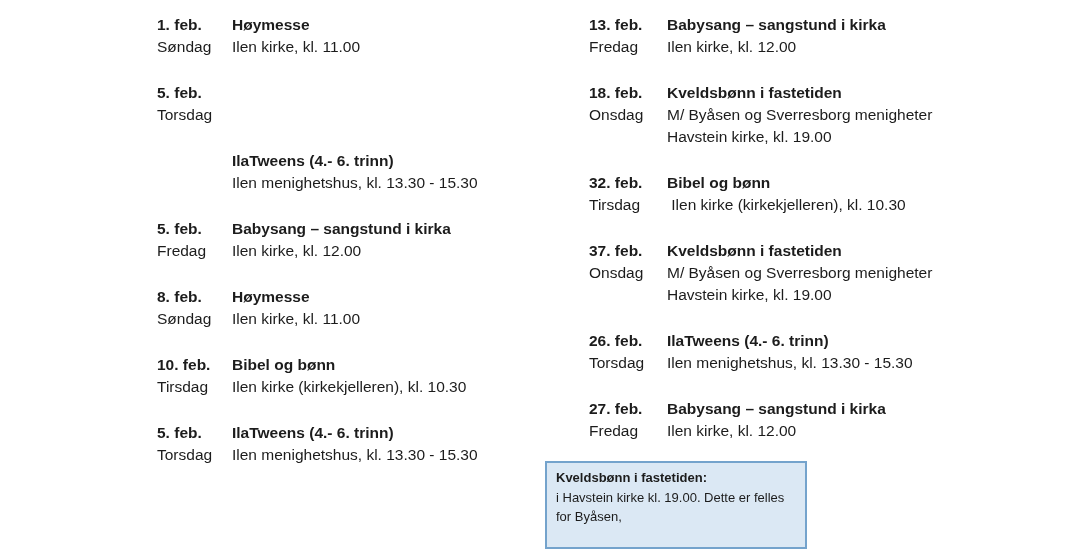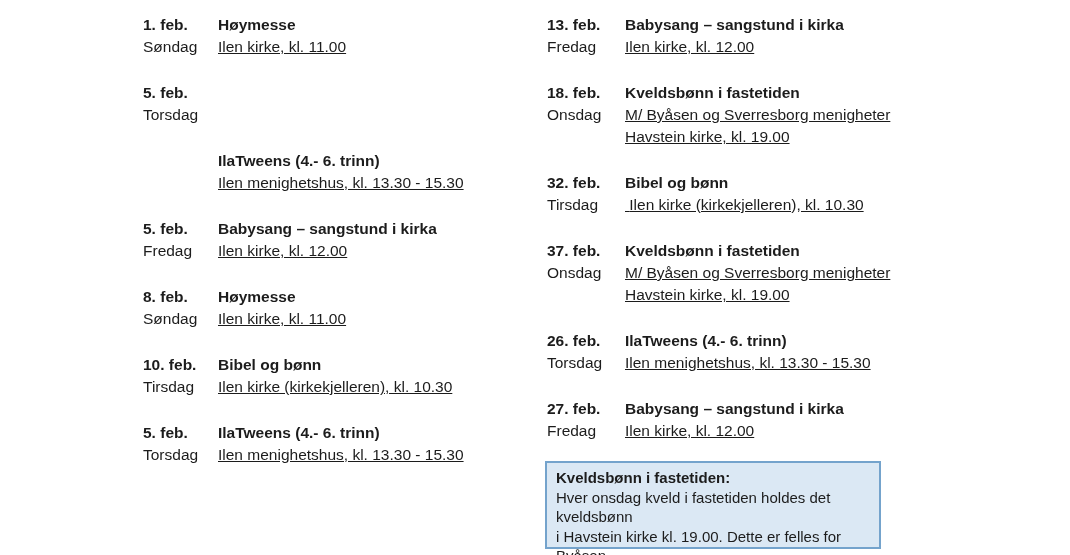--- a/index.html
+++ b/index.html
@@ -13,58 +13,57 @@
     font-family: "Liberation Sans", sans-serif;
     color: #1c1c1c;
     position: relative;
     overflow: hidden;
   }
   .column {
     position: absolute;
     top: 14px;
   }
   .column-left {
-    left: 143px;
+    left: 157px;
     width: 385px;
   }
   .column-right {
     left: 547px;
     width: 395px;
   }
   .event {
     display: flex;
     margin-bottom: 24px;
     font-size: 15.5px;
     line-height: 22px;
   }
   .column-left .col-date { flex: 0 0 75px; }
-  .column-right .col-date { flex: 0 0 78px; }
+  .column-right .col-date { flex: 0 0 78px; margin-left: 42px; }
   .col-content { flex: 1; }
   .event-date {
     font-weight: bold;
   }
   .event-title {
     font-weight: bold;
   }
   .detail-line {
     white-space: pre-wrap;
-    text-decoration: underline;
   }
   .detail-line:empty { display: none; }
   .info-box {
     position: absolute;
     left: 545px;
     top: 461px;
-    width: 336px;
+    width: 262px;
     height: 88px;
     box-sizing: border-box;
     background: #dbe8f4;
     border: 2px solid #74a3cc;
     padding: 5px 9px;
-    font-size: 15px;
+    font-size: 13px;
     line-height: 19.5px;
   }
   .info-title {
     font-weight: bold;
   }
 </style>
 </head>
 <body>
 
 <div>
@@ -221,17 +220,16 @@
     <div class="col-content">
       <div class="event-title">Babysang – sangstund i kirka</div>
       <div class="detail-line">Ilen kirke, kl. 12.00</div>
 
     </div>
   </div>
 </div>
 
   <div class="info-box">
     <div class="info-title">Kveldsbønn i fastetiden:</div>
-    <div class="info-line">Hver onsdag kveld i fastetiden holdes det kveldsbønn</div>
     <div class="info-line">i Havstein kirke kl. 19.00. Dette er felles for Byåsen,</div>
 
   </div>
 </div>
 
 </body></html>

